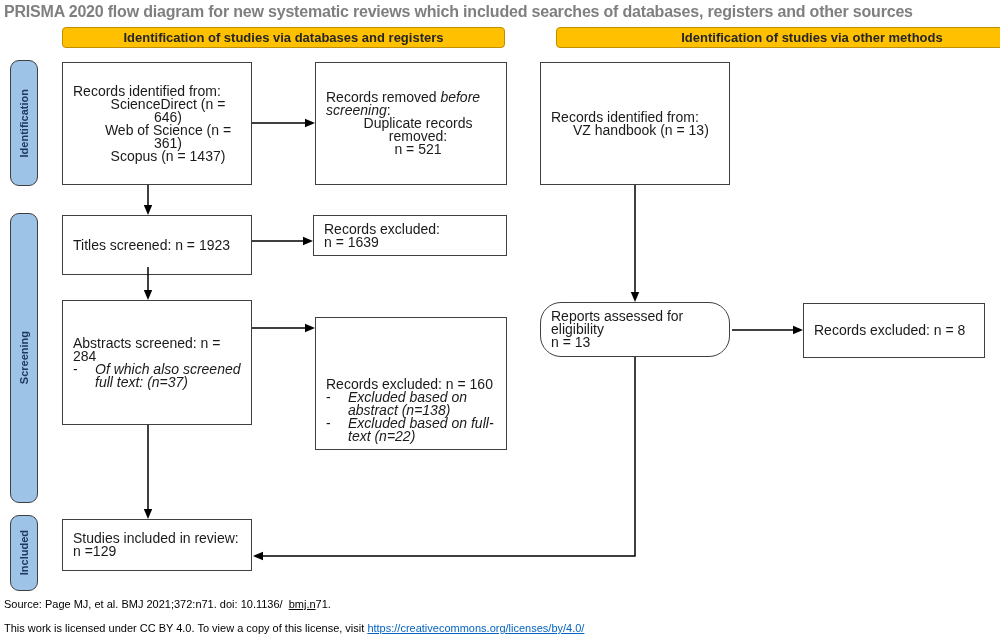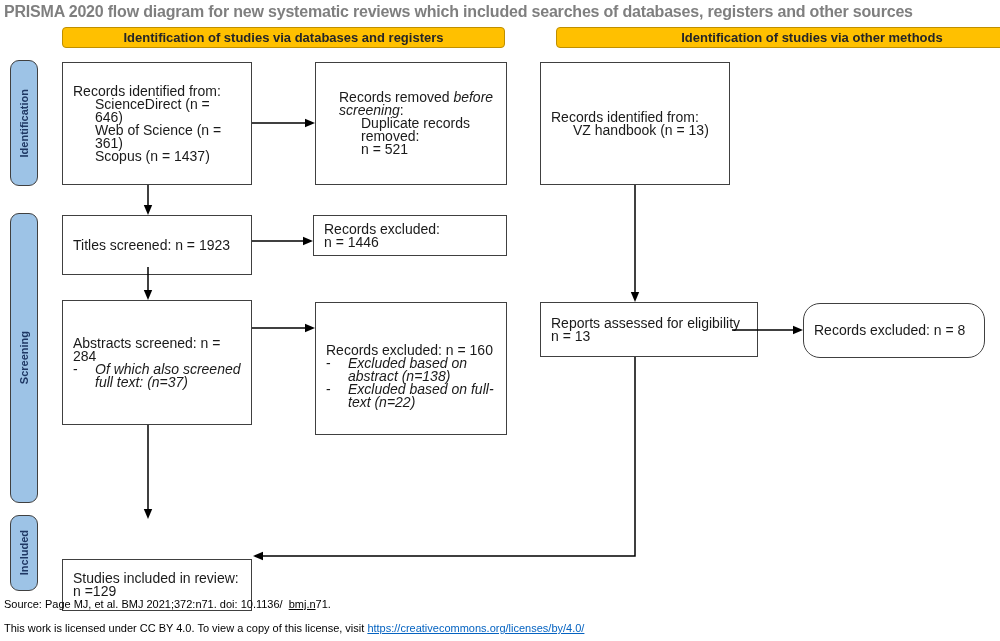--- a/index.html
+++ b/index.html
@@ -29,37 +29,37 @@
     font-size:11px; font-weight:bold; color:#1F3864; white-space:nowrap;
   }
   .side1 { top:60px;  height:126px; }
   .side2 { top:213px; height:290px; }
   .side3 { top:515px; height:76px; }
   .box {
     position:absolute; background:#ffffff; border:1.5px solid #404040;
     font-size:14px; line-height:13px; display:flex; align-items:center;
     padding:6px 10px;
   }
-  .box.top { align-items:center; }
+  .box.top { align-items:flex-end;margin-top:15px; }
   .b1  { left:62px;  top:62px;  width:190px; height:123px; }
   .b2  { left:315px; top:62px;  width:192px; height:123px; }
   .b3  { left:540px; top:62px;  width:190px; height:123px; }
   .b4  { left:62px;  top:215px; width:190px; height:60px; }
   .b5  { left:313px; top:215px; width:194px; height:41px; }
   .b6  { left:62px;  top:300px; width:190px; height:125px; }
   .b7  { left:315px; top:302px; width:192px; height:133px; padding-top:22px; }
-  .b8  { left:540px; top:302px; width:218px; height:55px; }
-  .b9  { left:803px; top:303px; width:182px; height:55px;border-radius:17px; }
-  .b10 { left:62px;  top:519px; width:190px; height:52px;margin-top:40px; }
-  .ind { padding-left:22px; }
+  .b8  { left:540px; top:302px; width:190px; height:55px;border-radius:21px; }
+  .b9  { left:803px; top:303px; width:182px; height:55px; }
+  .b10 { left:62px;  top:519px; width:190px; height:52px; }
+  .ind { padding-left:22px;text-align:center; }
   .ital { font-style:italic; }
   .bullet { display:flex; }
   .bullet .dash { width:22px; flex:0 0 22px; }
   .bullet .btxt { font-style:italic; }
-  .narrow { max-width:162px;margin-left:13px; }
+  .narrow { max-width:162px; }
   svg.arrows { position:absolute; left:0; top:0; pointer-events:none; }
   svg.arrows line, svg.arrows polyline { stroke:#000000; stroke-width:1.5; fill:none; }
   svg.arrows polygon { fill:#000000; stroke:none; }
   .foot {
     position:absolute; left:4px; font-size:11px; color:#000000; white-space:nowrap;
   }
   .foot1 { top:598px; }
   .foot2 { top:622px; }
   .u { color:#000000;padding-left:6px; }
   .link { color:#0563C1; text-decoration:underline; }
@@ -108,21 +108,21 @@
     </div>
   </div>
 
   <div class="box b4">
     <div>Titles screened: n = 1923</div>
   </div>
 
   <div class="box b5">
     <div>
       <div>Records excluded:</div>
-      <div>n = 1446</div>
+      <div>n = 1639</div>
     </div>
   </div>
 
   <div class="box b6">
     <div>
       <div>Abstracts screened: n = 284</div>
       <div class="bullet">
         <span class="dash">-</span>
           <span class="btxt">Of which also screened full text: (n=37)</span>
       </div>

